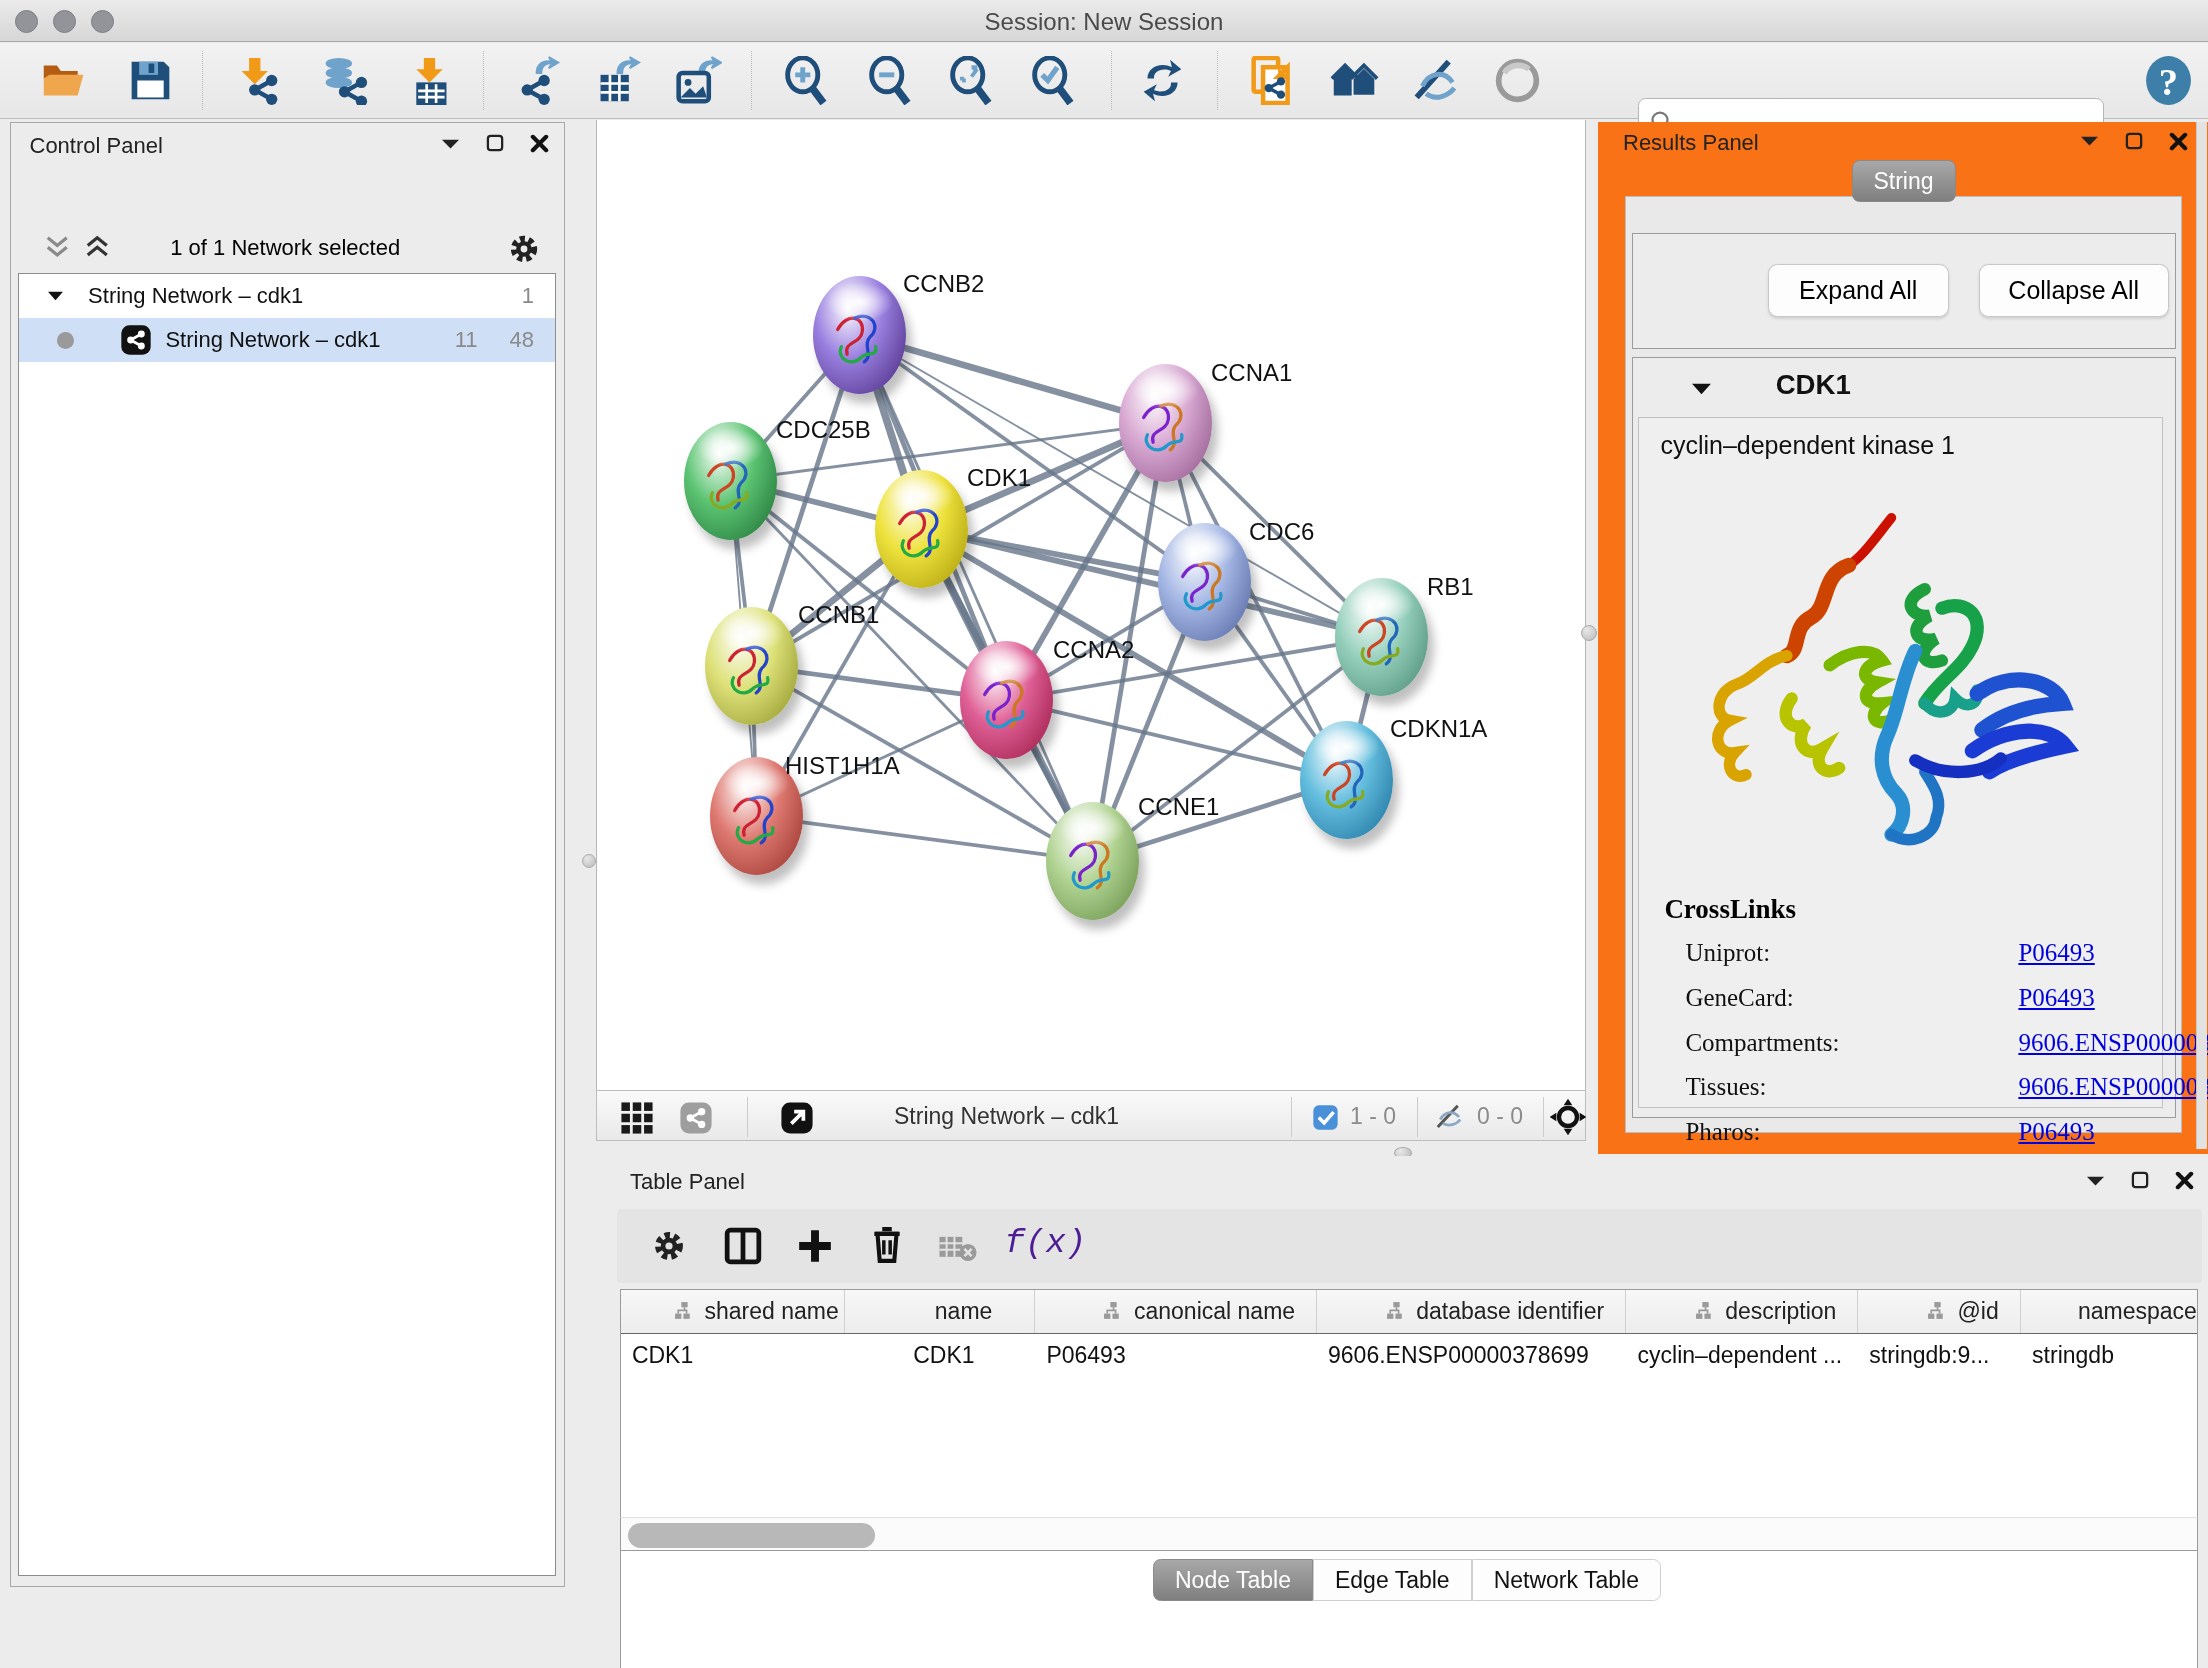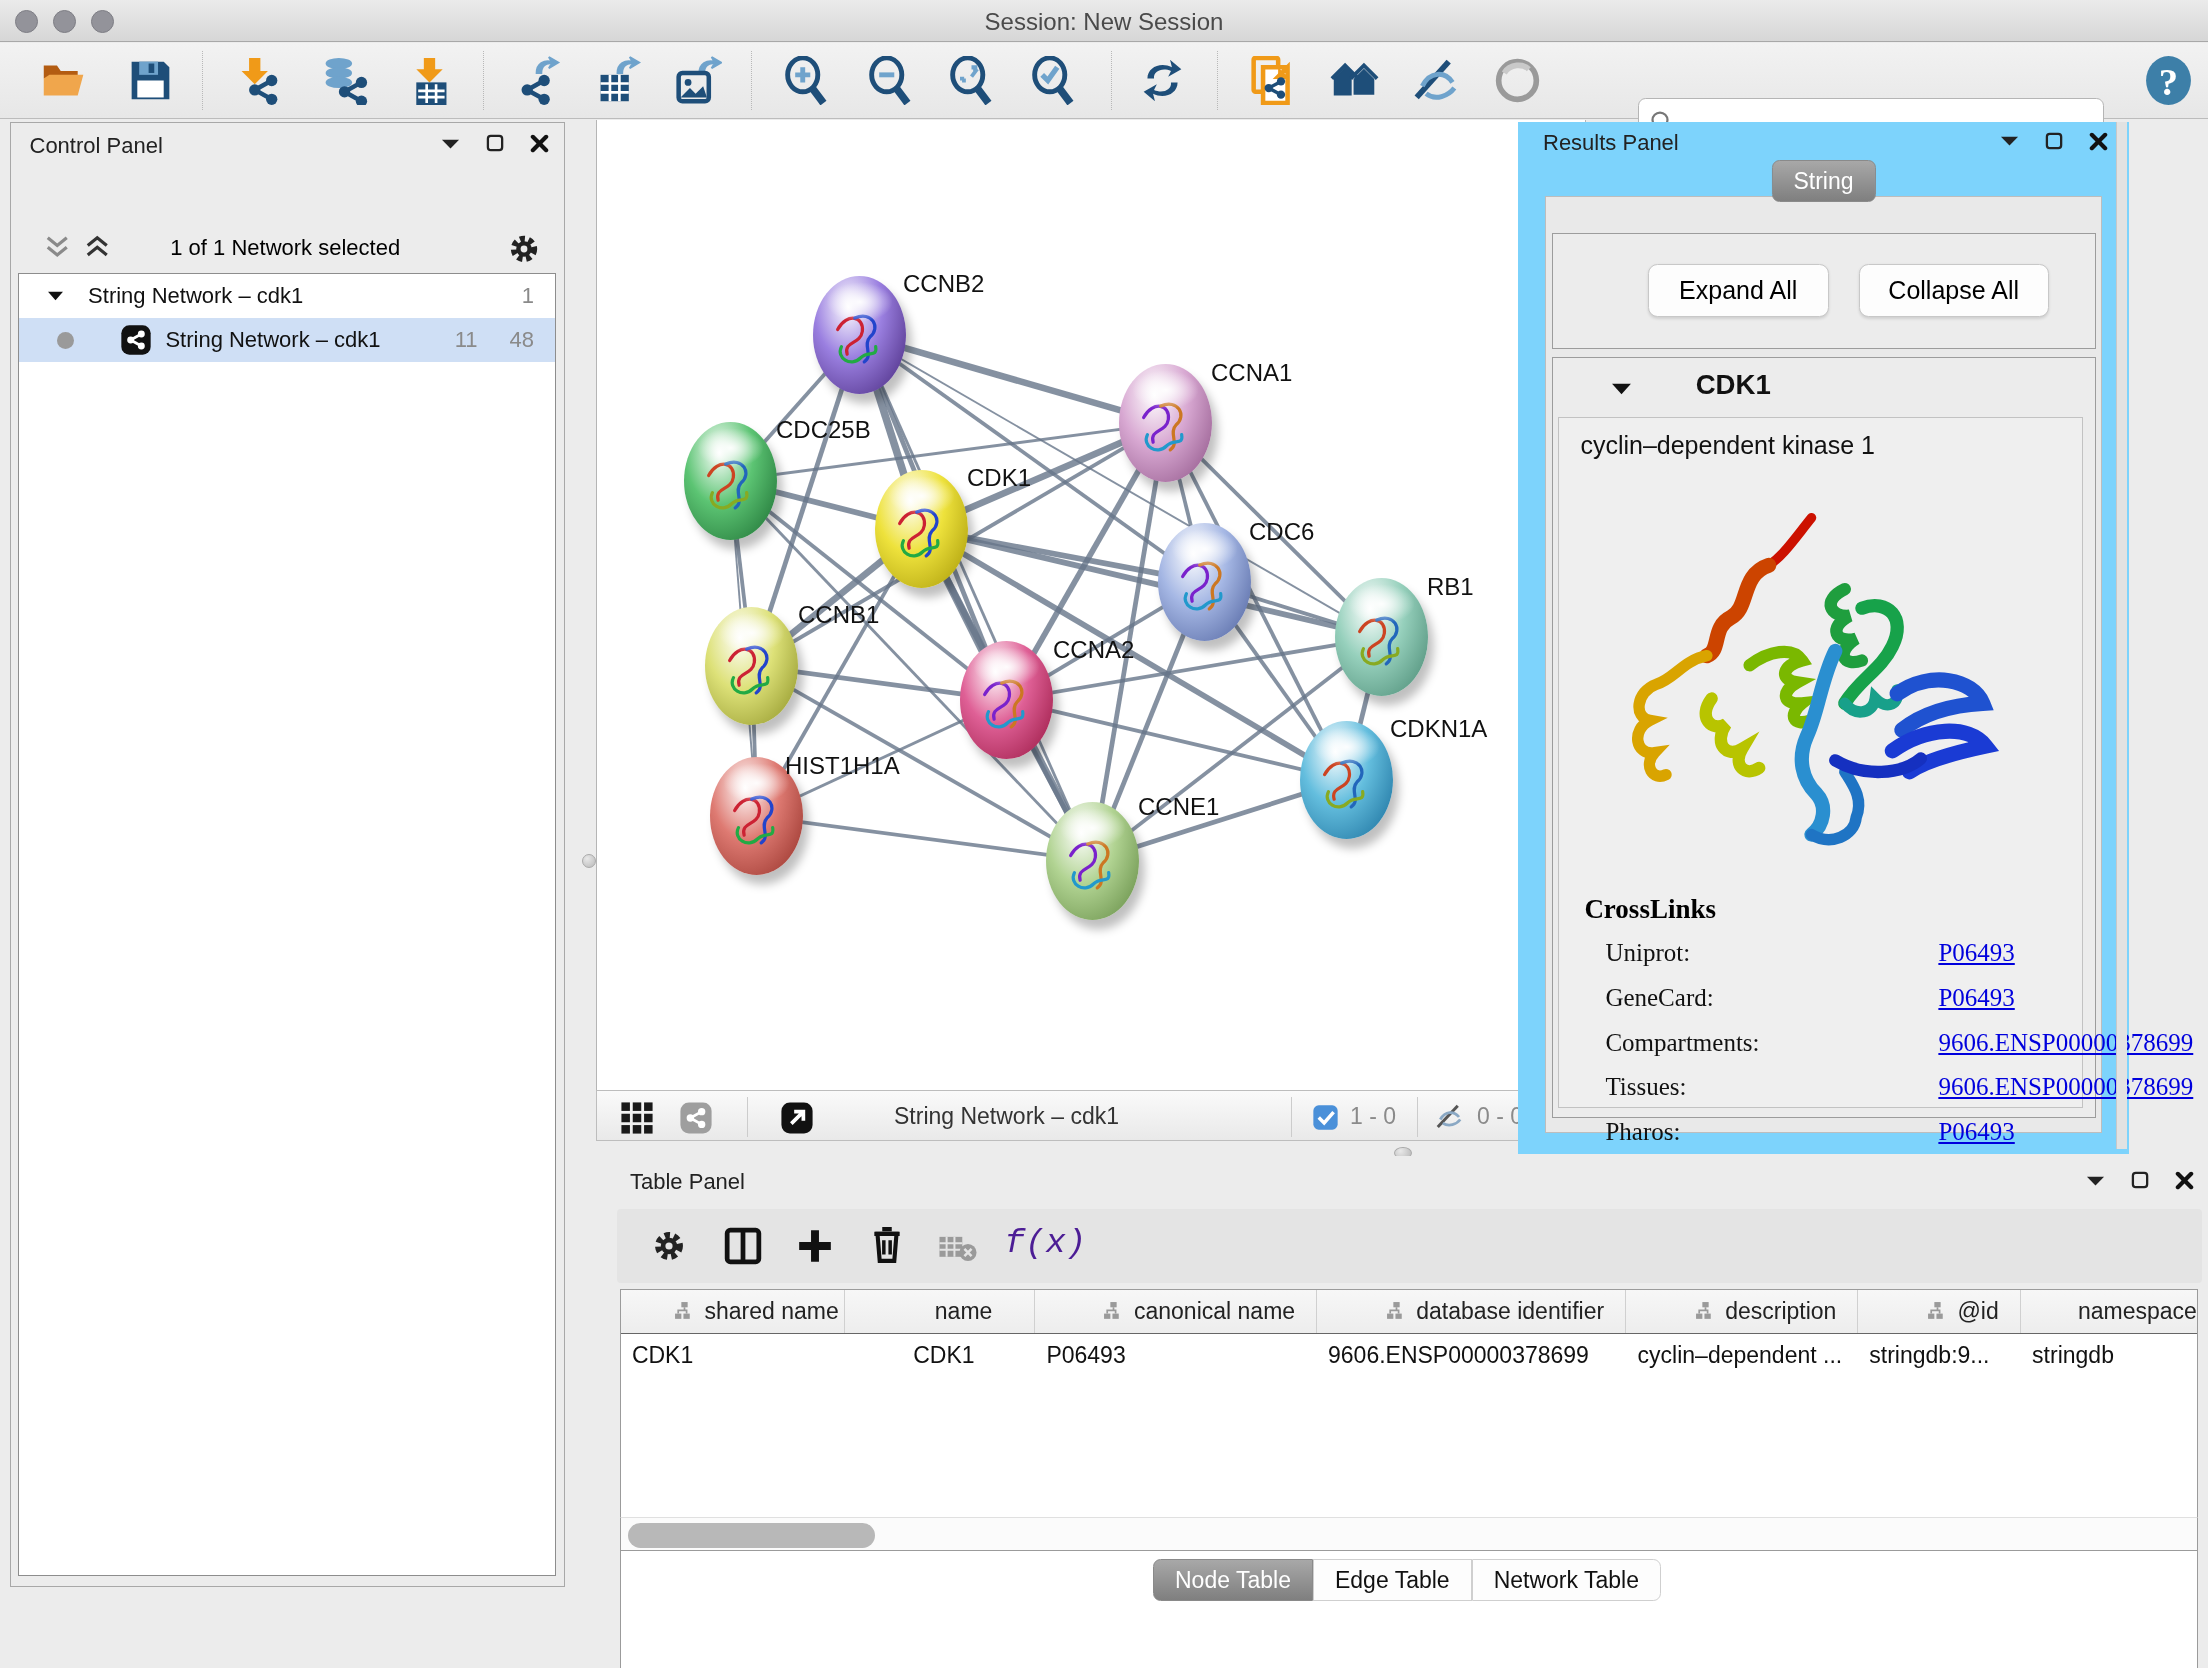--- a/index.html
+++ b/index.html
@@ -54,26 +54,26 @@
   #net-statusbar { position:absolute; left:596px; top:1090px; width:990px; height:51px;
     background:linear-gradient(#fafafa,#e9e9e9); border:1px solid #bdbdbd; }
   .ns-sep { position:absolute; top:5.7px; height:40px; border-left:1px solid #cccccc; }
   .ns-text { position:absolute; top:12.4px; font-size:23px; color:#333; }
   .ns-count { position:absolute; top:12.4px; font-size:23px; color:#8a8a8a; }
 
   
   .knob { position:absolute; background:radial-gradient(circle at 35% 30%, #e8e8e8, #b9b9b9); border:1px solid #aaa; border-radius:50%; }
 
   
-  #results-panel { position:absolute; left:1518px; top:122px; width:611px; height:1032px; background:#7dd3fc; }
+  #results-panel { position:absolute; left:1598px; top:122px; width:611px; height:1032px; background:#f97316; }
   #rp-outer { position:absolute; left:27px; top:74px; width:557px; height:937px; background:#e9e9e9; border:1px solid #bdbdbd; }
   #rp-tab { position:absolute; left:50%; transform:translateX(-50%); top:38px; border-radius:7.6px; z-index:5; }
   #rp-buttons-box { position:absolute; left:5.7px; top:36px; width:544px; height:116px; background:#ececec; border:1px solid #9c9c9c; }
   .rp-btn { position:absolute; top:30px; height:53px; background:#fdfdfd; border:1px solid #c8c8c8; border-radius:9.5px;
-    font-size:25px; text-align:center; line-height:51px; cursor:pointer; box-shadow:0 1.9px 2.9px rgba(0,0,0,0.12); }
+    font-size:25px; text-align:center; line-height:51px; cursor:pointer; box-shadow:0 1.9px 2.9px rgba(0,0,0,0.12);margin-left:40px; }
   #rp-entry { position:absolute; left:5.7px; top:160px; width:544px; height:761px; background:#ececec; border:1px solid #9c9c9c; }
   #rp-entry-head { position:absolute; left:0; top:0; width:100%; height:59px; }
   #rp-gene { position:absolute; left:143px; top:11.4px; font-size:27.6px; font-weight:bold; color:#111; }
   #rp-content { position:absolute; left:5.7px; top:59px; width:525px; height:691px; background:#efefef; border:1px solid #c2c2c2; }
   #rp-desc { position:absolute; left:21px; top:13.3px; font-size:25px; color:#111; }
   #crosslinks-title { position:absolute; left:25px; top:476px; font-family:"Liberation Serif",serif; font-weight:bold; font-size:27px; }
   .cl-row { position:absolute; left:46px; width:466px; font-family:"Liberation Serif",serif; font-size:25px; color:#111; }
   .cl-row a { position:absolute; left:333px; color:#0000dd; text-decoration:underline; cursor:pointer; white-space:nowrap; }
   #rp-scroll { position:absolute; right:1.9px; top:0px; width:11.4px; height:1027px; background:#e2e2e2; border-left:1px solid #c8c8c8; }
 

